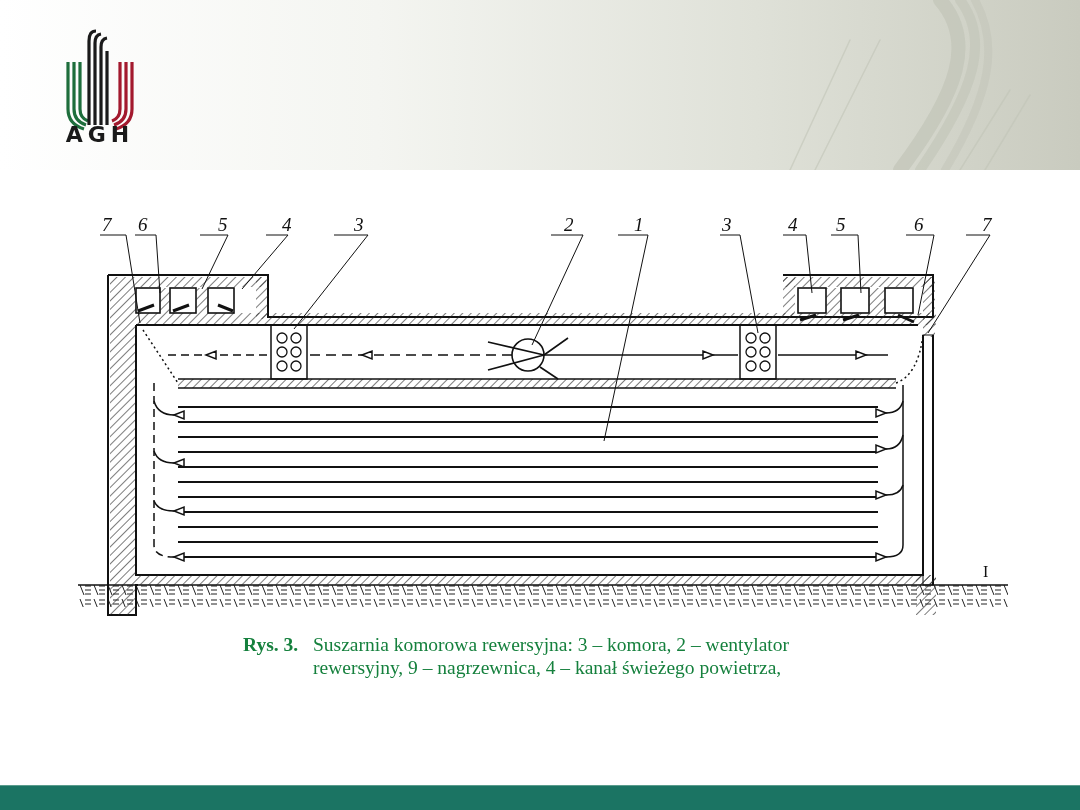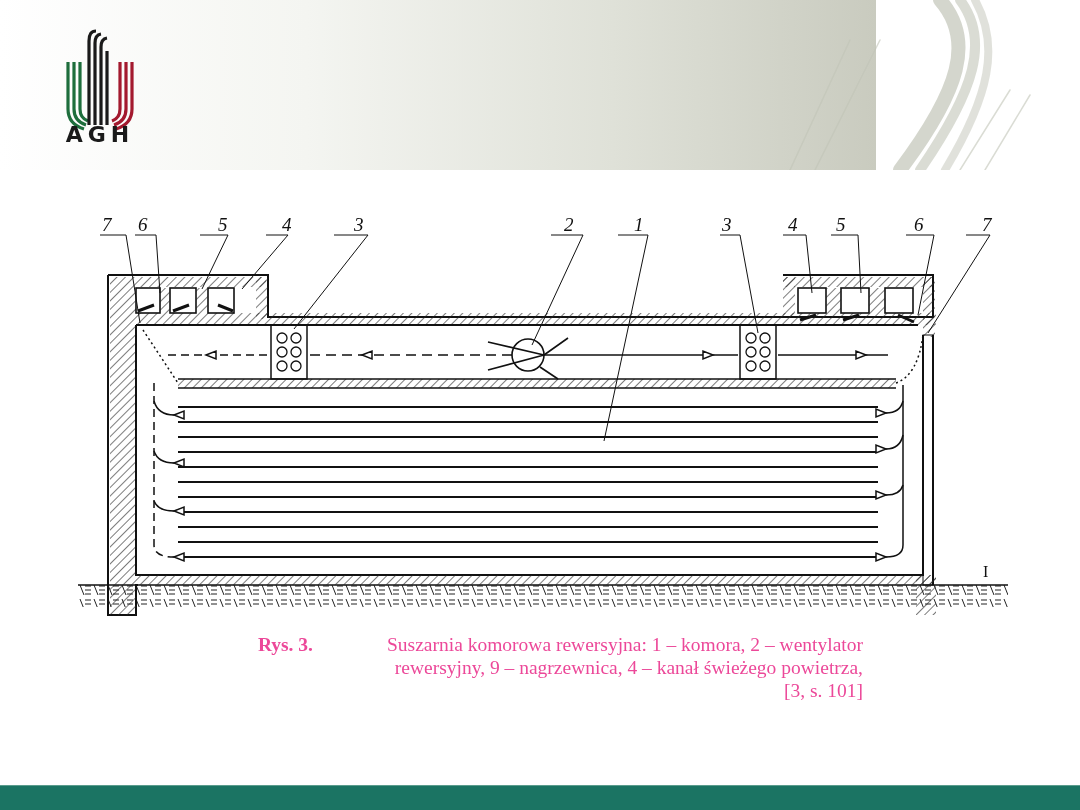--- a/index.html
+++ b/index.html
@@ -1,24 +1,24 @@
 <!DOCTYPE html>
 <html><head>
 <meta charset="utf-8">
 <style>
   html,body{margin:0;padding:0;}
   body{width:1080px;height:810px;position:relative;overflow:hidden;background:#ffffff;font-family:"Liberation Serif",serif;}
-  .header{position:absolute;left:0;top:0;width:876px;height:170px;
+  .header{position:absolute;left:0;top:0;width:1080px;height:170px;
     background:linear-gradient(90deg,#ffffff 0%,#f4f5f1 35%,#dfe1d8 70%,#c9cbbf 100%);}
   .header-swoosh{position:absolute;left:0;top:0;width:1080px;height:170px;}
   .logo{position:absolute;left:62px;top:16px;width:76px;height:136px;}
   .logo-text{position:absolute;left:52px;top:122px;width:96px;text-align:center;
     font-family:"DejaVu Sans",sans-serif;font-weight:bold;font-size:22px;letter-spacing:5px;color:#1a1a1a;}
   .diagram{position:absolute;left:78px;top:205px;width:930px;height:420px;}
-  .caption{position:absolute;left:243px;top:633px;width:620px;font-size:19.5px;line-height:23px;color:#ec4899;text-align:right;}
+  .caption{position:absolute;left:243px;top:633px;width:620px;font-size:19.5px;line-height:23px;color:#15803d;}
   .caption .row{display:flex;}
   .caption .fig{font-weight:bold;width:70px;flex:none;}
   .caption .txt{flex:1;}
   .footer{position:absolute;left:0;top:785px;width:1080px;height:25px;background:#1b7463;border-top:1px solid #5a9c8d;}
 </style>
 </head>
 <body>
 
 <div class="header">
   <svg class="header-swoosh" viewBox="0 0 1080 170">
@@ -201,25 +201,24 @@
     <text x="758" y="26">5</text>
     <text x="836" y="26">6</text>
     <text x="904" y="26">7</text>
     <text x="905" y="372" font-style="normal" font-size="16">I</text>
   </g>
 </svg>
 
 <div class="caption">
   <div class="row">
     <span class="fig">Rys. 3.</span>
-    <span class="txt">Suszarnia komorowa rewersyjna: 1 – komora, 2 – wentylator</span>
+    <span class="txt">Suszarnia komorowa rewersyjna: 3 – komora, 2 – wentylator</span>
   </div>
   <div class="row">
       <span class="fig"></span>
       <span class="txt">rewersyjny, 9 – nagrzewnica, 4 – kanał świeżego powietrza,</span>
     </div>
   <div class="row">
       <span class="fig"></span>
-      <span class="txt">[3, s. 101]</span>
     </div>
 </div>
 
 <div class="footer"></div>
 
 </body></html>

